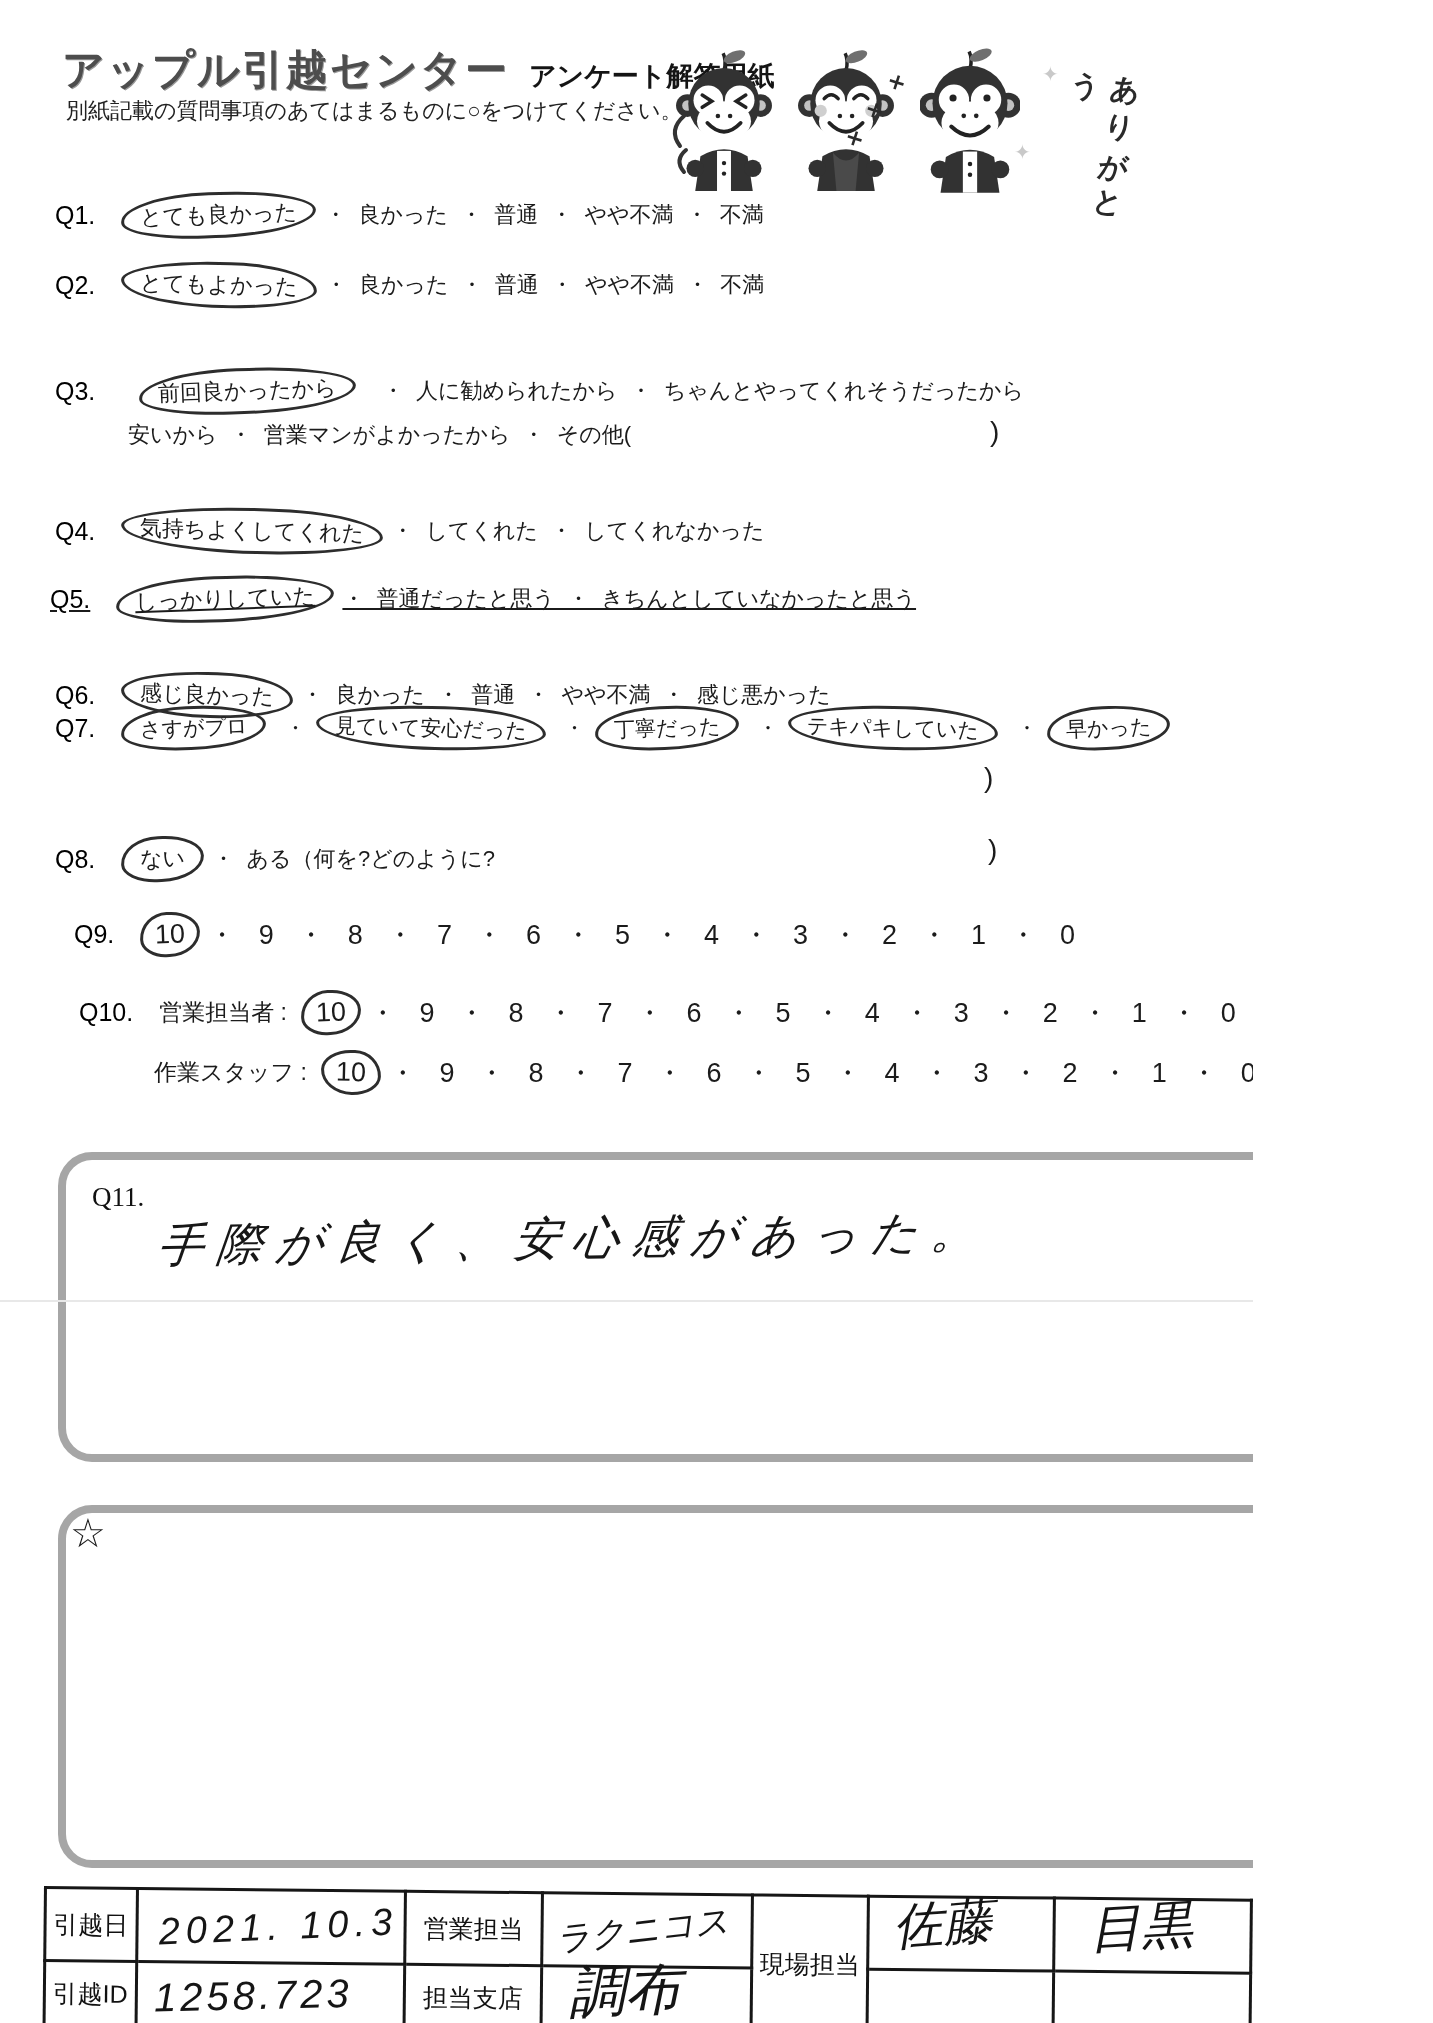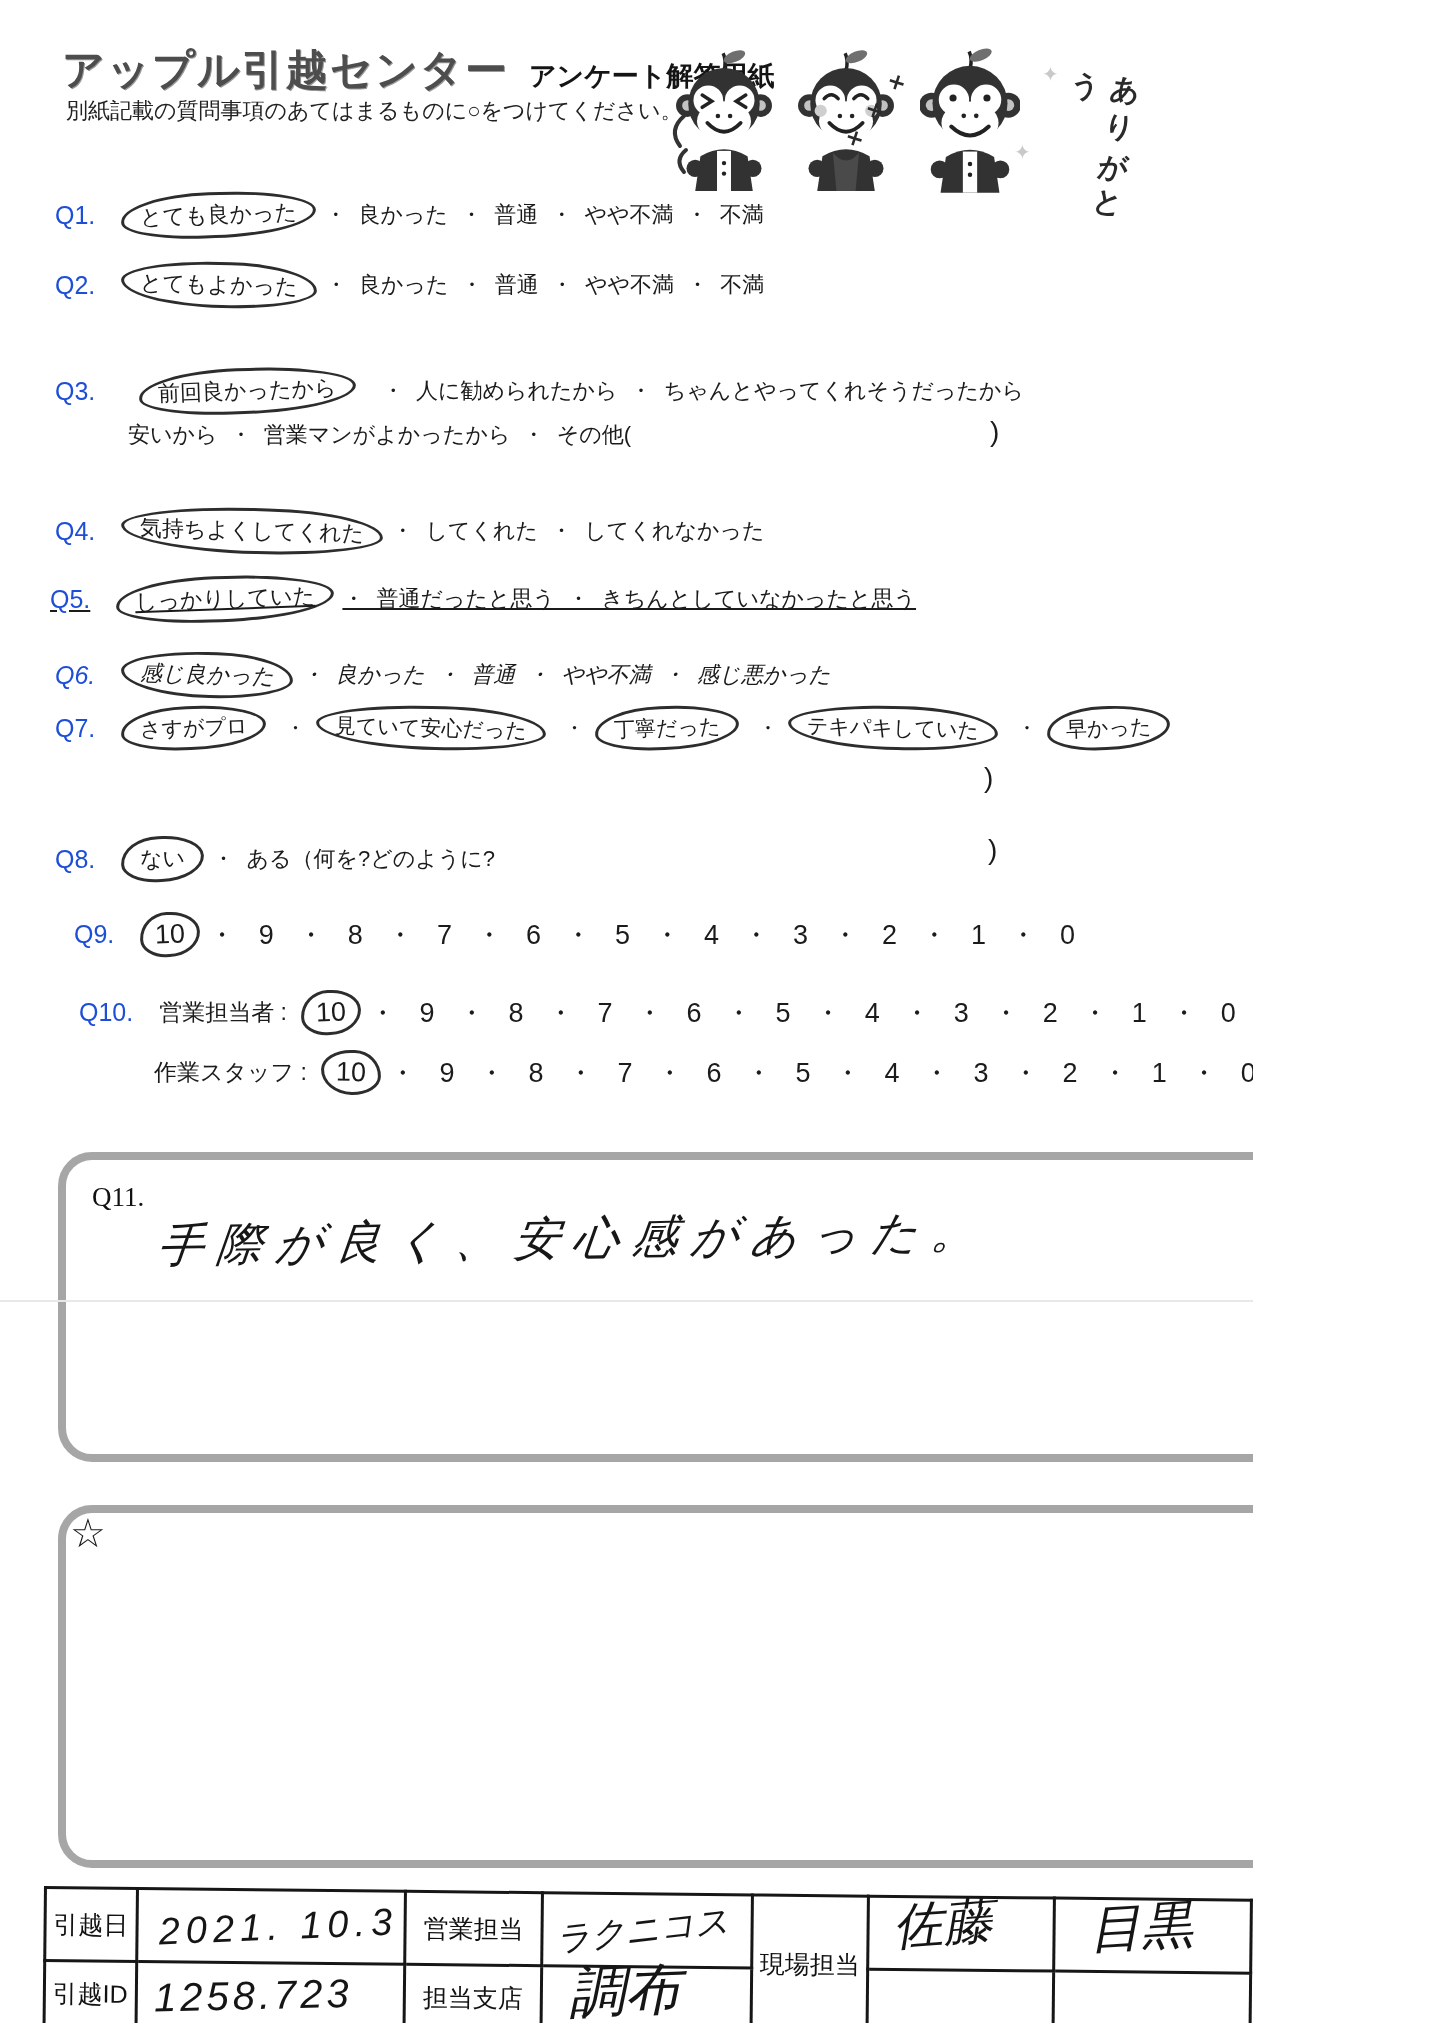--- a/index.html
+++ b/index.html
@@ -18,21 +18,21 @@
   .motion-lines{position:absolute; left:664px; top:110px;}
   .plus-mark{position:absolute; font-size:26px; font-weight:bold; color:#2b2b2b; transform:rotate(18deg);}
   .sparkle{position:absolute; font-size:20px; color:#c9c9c9;}
   .thanks{
     position:absolute; left:1058px; top:52px; height:170px;
     writing-mode:vertical-rl; font-size:29px; font-weight:bold; color:#2a2a2a;
     transform:rotate(9deg) skewY(-3deg); letter-spacing:6px;
   }
   
   .qrow{position:absolute; display:flex; align-items:center; white-space:nowrap; font-size:22px; color:#1b1b1b;}
-  .qlabel{font-size:25px; margin-right:26px; color:#1d4ed8;}
+  .qlabel{font-size:25px; margin-right:26px; color:#000000;}
   .rest{word-spacing:6px;}
   .sep{margin:0 10px;}
   .circle{
     display:inline-block; padding:5px 16px; margin-right:8px;
     border:3.5px solid #2d2d2d;
     border-radius:48% 52% 55% 45% / 62% 48% 58% 42%;
     transform:rotate(-2deg);
   }
   .circle.alt{border-radius:52% 46% 50% 54% / 46% 60% 44% 58%; transform:rotate(1.5deg);}
   .num-row{font-size:27px;margin-left:24px;}
@@ -188,21 +188,21 @@
     <span class="circle alt">気持ちよくしてくれた</span>
     <span class="rest">・ してくれた ・ してくれなかった</span>
   </div>
 
   <div class="qrow" style="left:50px; top:576px;text-decoration:underline;">
     <span class="qlabel">Q5.</span>
     <span class="circle">しっかりしていた</span>
     <span class="rest">・ 普通だったと思う ・ きちんとしていなかったと思う</span>
   </div>
 
-  <div class="qrow" style="left:55px; top:652px;font-style:italic;">
+  <div class="qrow" style="left:55px; top:672px;">
     <span class="qlabel">Q6.</span>
     <span class="circle alt">感じ良かった</span>
     <span class="rest">・ 良かった ・ 普通 ・ やや不満 ・ 感じ悪かった</span>
   </div>
 
   <div class="qrow" style="left:55px; top:706px; font-size:21px;">
     <span class="qlabel">Q7.</span>
     <span class="circle">さすがプロ</span>
     <span class="sep">・</span>
     <span class="circle alt">見ていて安心だった</span>

